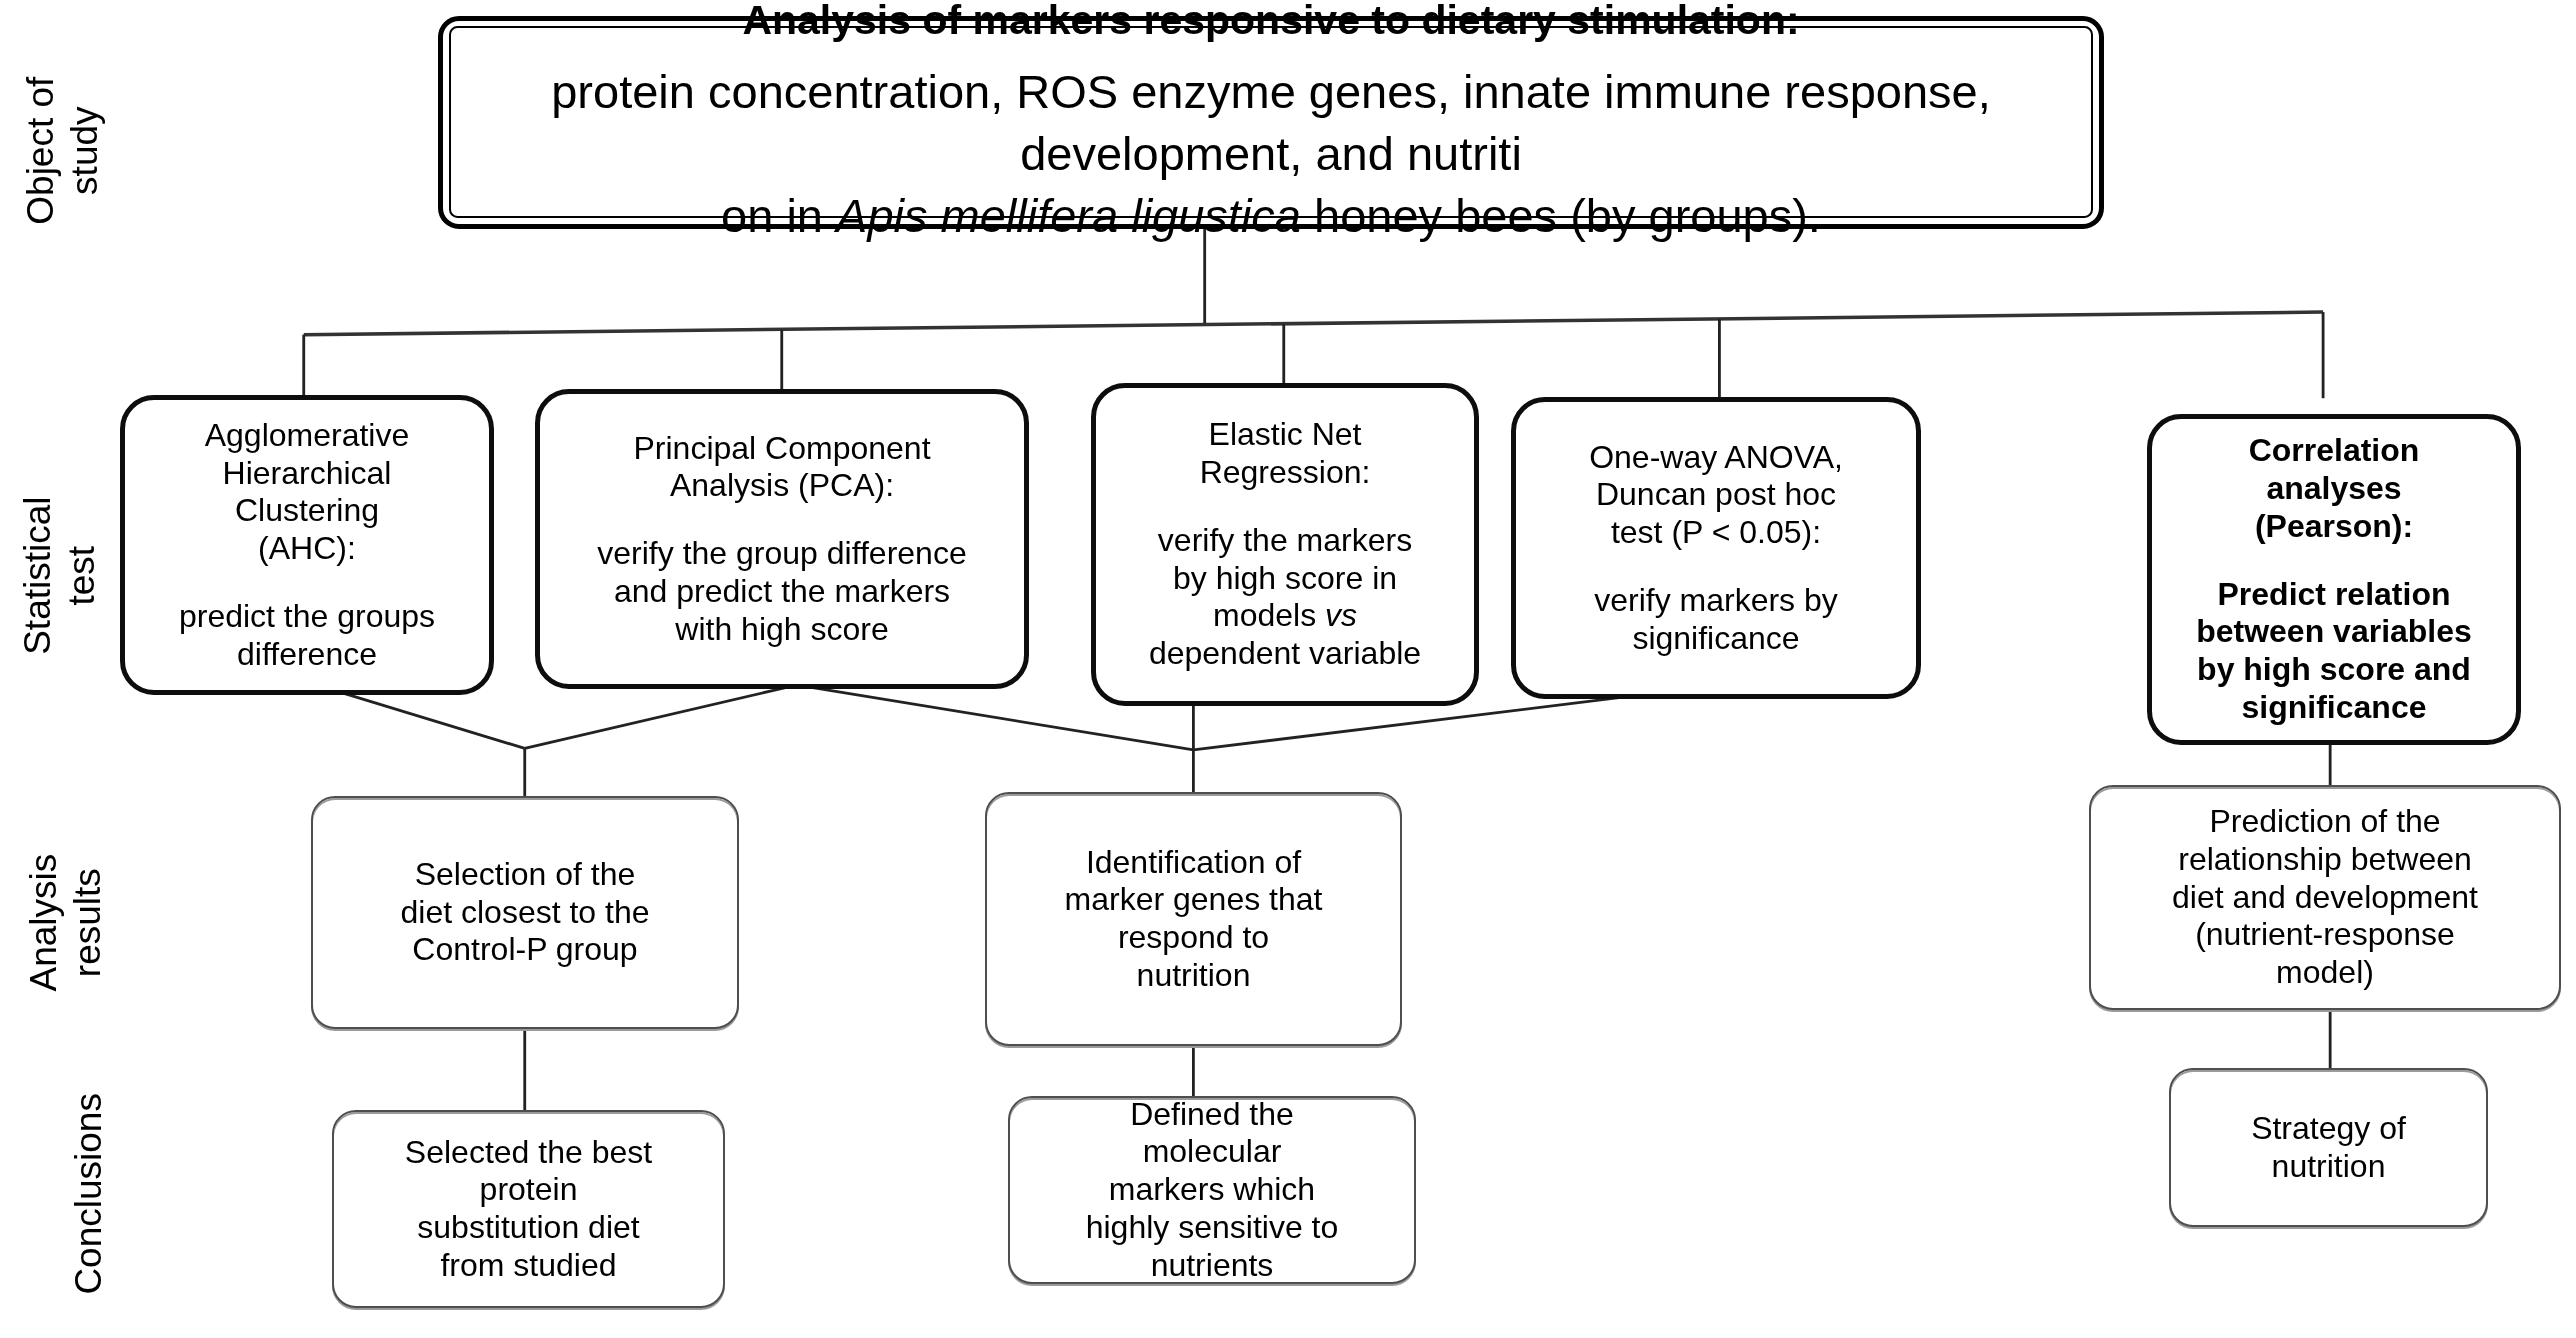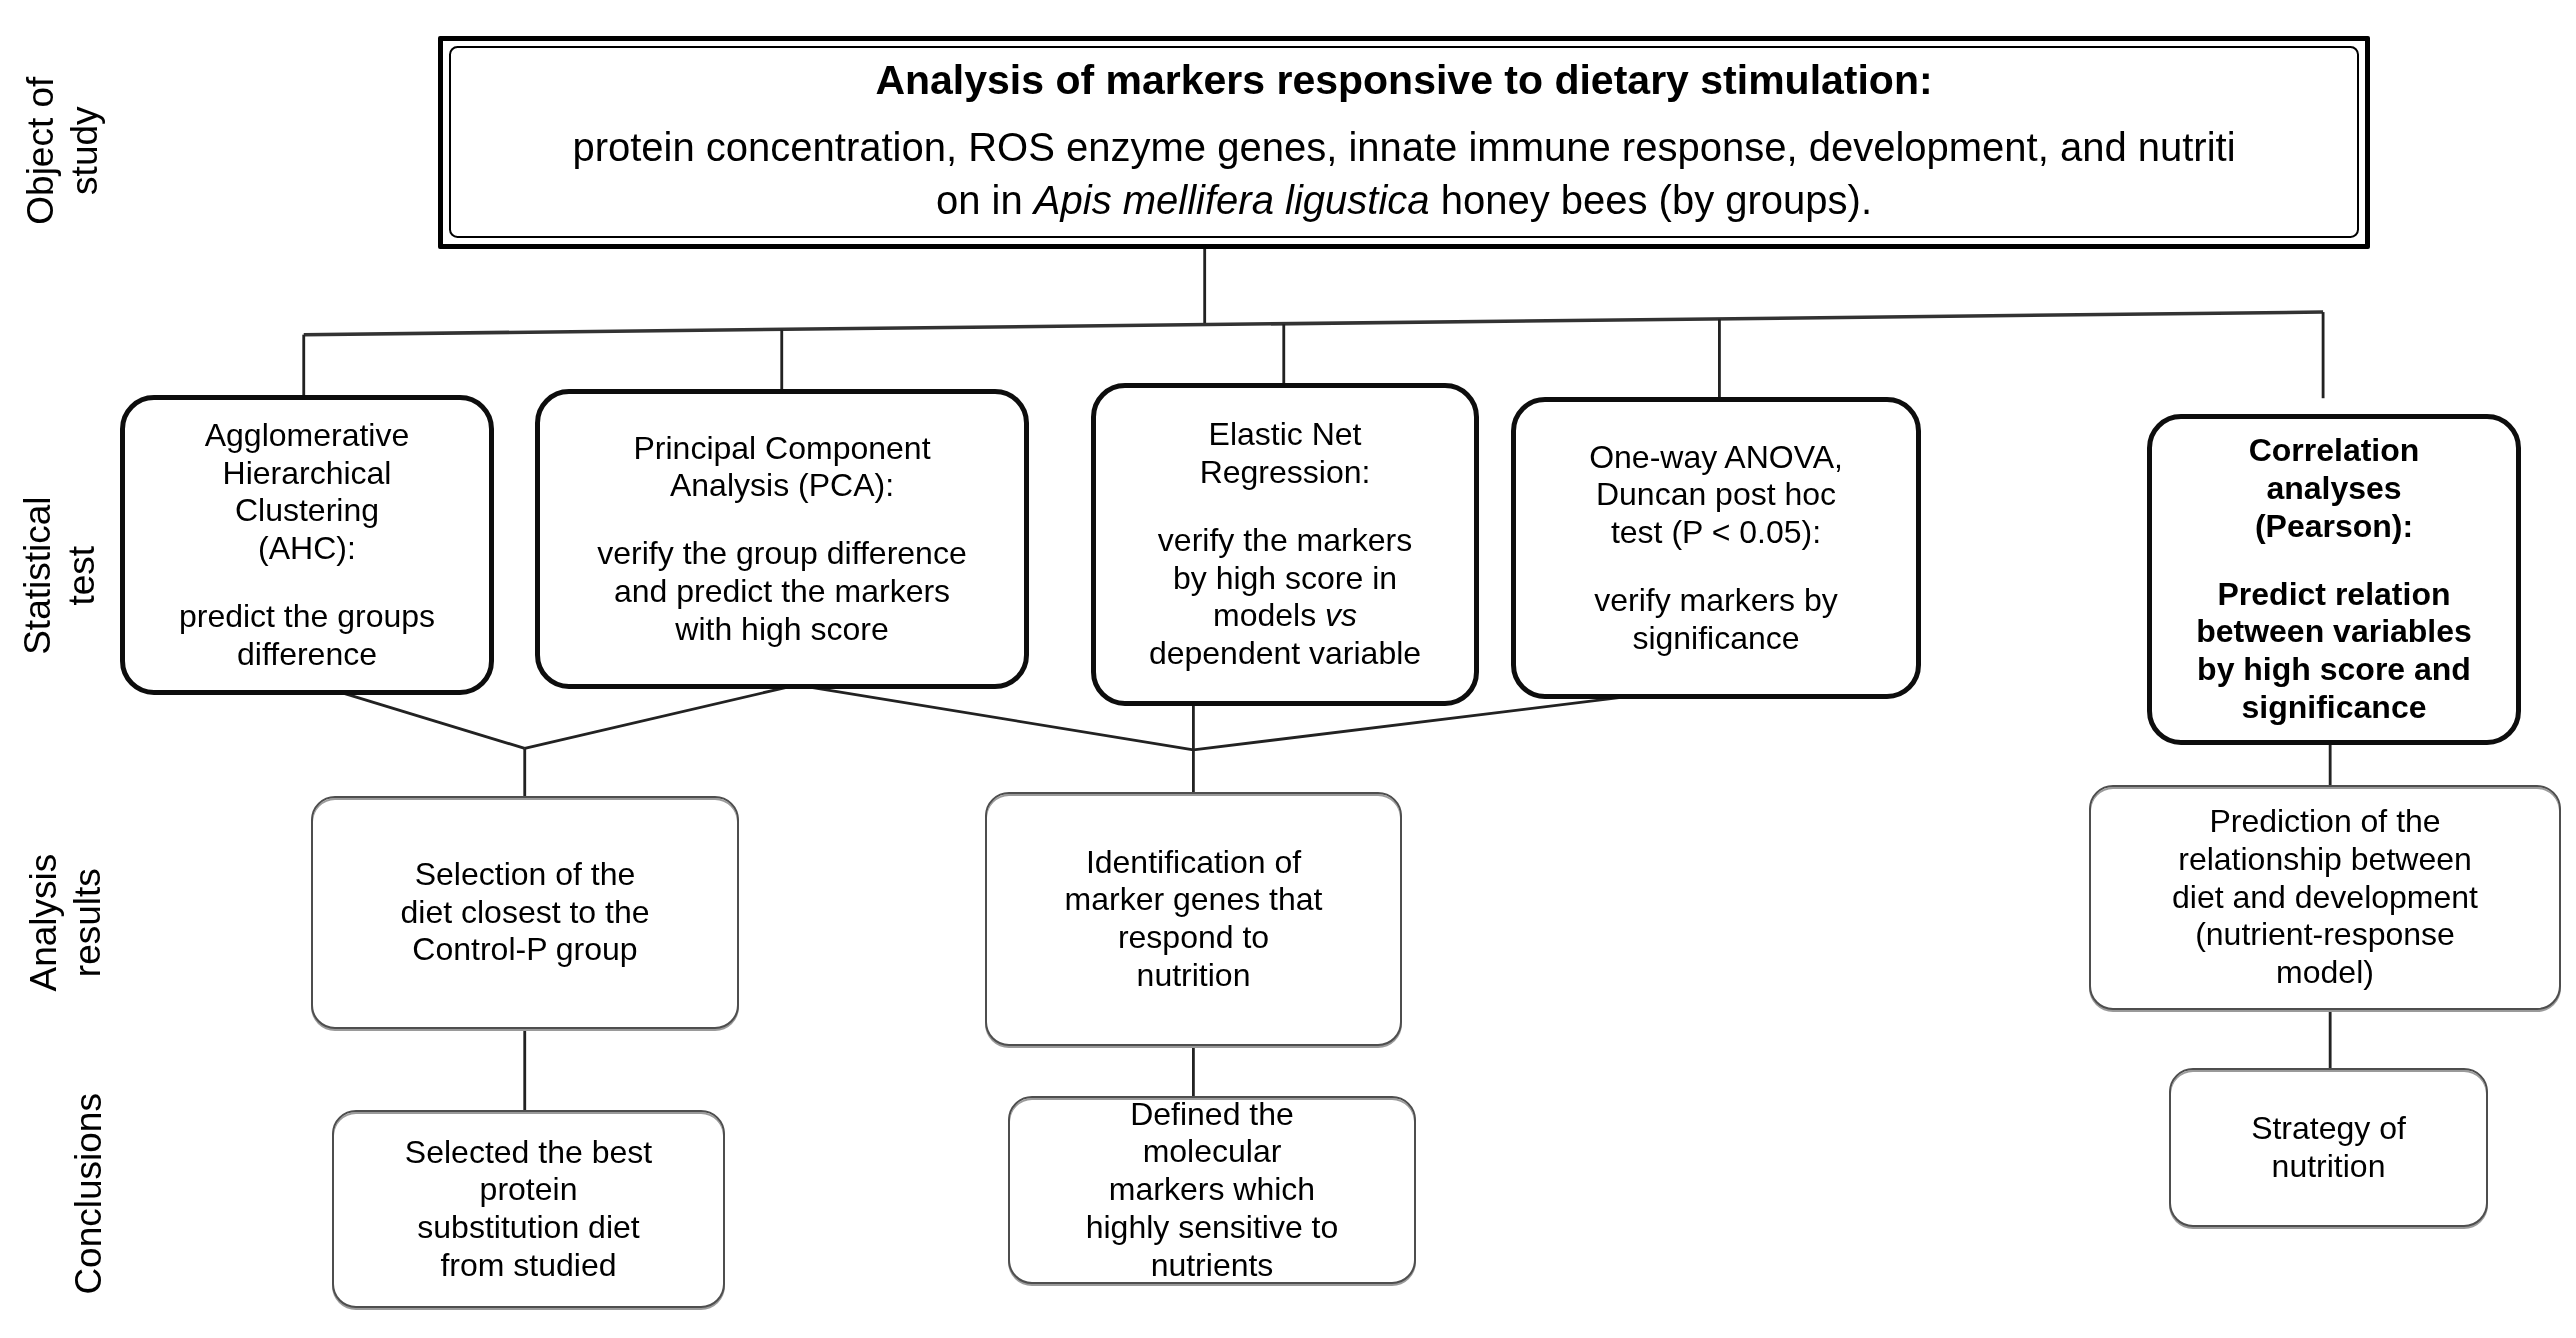--- a/index.html
+++ b/index.html
@@ -14,29 +14,29 @@
     position:absolute;background:#ffffff;box-sizing:border-box;
     display:flex;flex-direction:column;align-items:center;justify-content:center;
     text-align:center;font-size:32px;line-height:1.18;
   }
   .thick{border:5px solid #0d0d0d;border-radius:34px;padding:10px;}
   .thin{border:2.8px solid #4e4e4e;border-radius:24px;padding:12px;box-shadow:0 2.1px 0 #9a9a9a, inset 0 2.1px 0 #9a9a9a;}
   .box-heading{margin-bottom:30px;}
 
   
   #title-outer{
-    position:absolute;left:438px;top:15.5px;width:1932px;height:213px;
-    border:5.6px solid #000;border-radius:2px;padding:5.6px;box-sizing:border-box;background:#fff;margin-top:20px;
+    position:absolute;left:438px;top:15.5px;width:1666px;height:213px;
+    border:5.6px solid #000;border-radius:21px;padding:5.6px;box-sizing:border-box;background:#fff;
   }
   #title-inner{
     width:100%;height:100%;border:2.8px solid #000;border-radius:8.5px;box-sizing:border-box;
     display:flex;flex-direction:column;align-items:center;justify-content:center;text-align:center;
   }
   .title-heading{font-size:41px;font-weight:bold;margin-bottom:17px;}
-  .title-body{font-size:40px;line-height:1.32;}
+  .title-body{font-size:47px;line-height:1.32;}
 
   
   .row-label{
     position:absolute;width:297px;transform:rotate(-90deg);
     font-size:37px;line-height:1.18;text-align:center;white-space:nowrap;
   }
   #label-object{left:-86px;top:107px;}
   #label-statistical{left:-89px;top:532px;}
   #label-analysis{left:-83px;top:879px;}
   #label-conclusions{left:-60px;top:1172px;}

